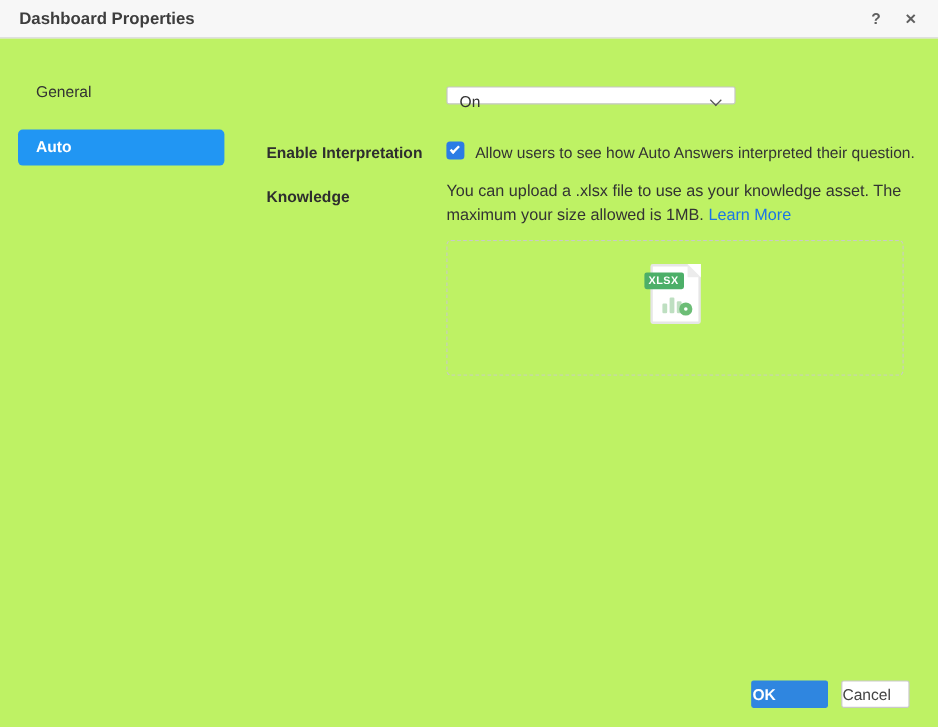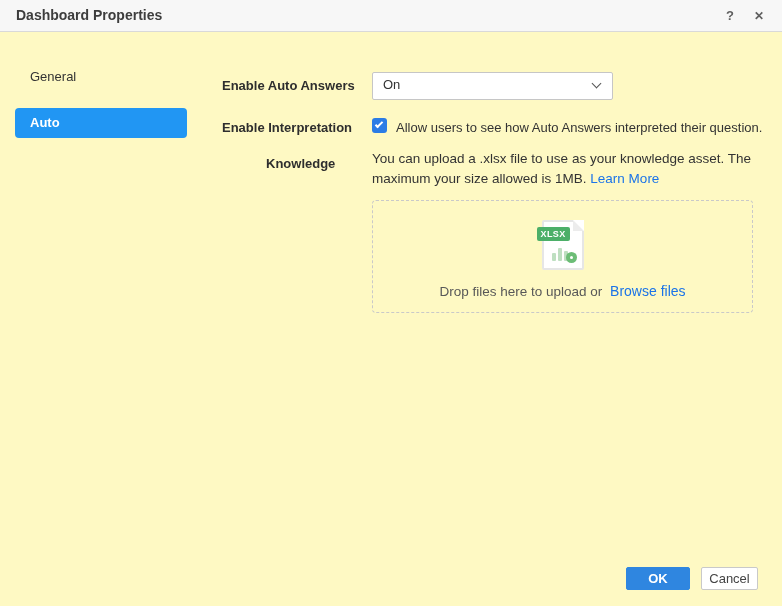--- a/index.html
+++ b/index.html
@@ -1,18 +1,18 @@
 <!DOCTYPE html>
 <html><head>
 <meta charset="utf-8">
 <style>
   * { margin:0; padding:0; box-sizing:border-box; }
   html,body { background:#fff; }
   body { font-family:"Liberation Sans", sans-serif; }
-  .dialog { position:relative; width:782px; height:606px; background:#fef9c3; overflow:hidden; }
+  .dialog { position:relative; width:782px; height:606px; background:#bef264; overflow:hidden; }
 
   
   .dlg-header { position:absolute; left:0; top:0; width:782px; height:32px;
     background:#f7f7f7; border-bottom:1px solid #d9d9d9; }
   .dlg-title { position:absolute; left:16px; top:0; line-height:31px;
     font-size:14px; font-weight:700; color:#3d3d3d; }
   .hdr-icons { position:absolute; right:18px; top:0; height:31px;
     display:flex; align-items:center; gap:20px; }
   .hdr-icon { color:#5f5f5f; font-size:13px; font-weight:700; cursor:pointer;
     line-height:1; }
@@ -23,21 +23,21 @@
     line-height:30px; padding-left:15px; font-size:13px; color:#333;
     border-radius:4px; cursor:pointer; }
   .side-item.general { top:62px; }
   .side-item.selected { top:108px; background:#2196f3; color:#fff; font-weight:700; }
 
   
   .form-label { position:absolute; left:222px; font-size:13px; font-weight:700;
     color:#2e2e2e; }
 
   
-  .select-box { position:absolute; left:372px; top:72px; width:241px; height:28px;
+  .select-box { position:absolute; left:372px; top:72px; width:241px; height:15px;
     background:#fff; border:1px solid #c6c6c6; border-radius:2px;
     font-size:13px; color:#333; line-height:23px; padding-left:10px; cursor:pointer; }
   .select-chev { position:absolute; right:12px; top:7px; width:7px; height:7px;
     border-right:1.6px solid #555; border-bottom:1.6px solid #555;
     transform:rotate(45deg); }
 
   
   .checkbox { position:absolute; left:372px; top:118px; width:15px; height:15px;
     background:#2b7ce5; border-radius:3px; cursor:pointer; }
   .checkbox .check { position:absolute; left:3px; top:3.5px; width:8px; height:4px;
@@ -69,21 +69,21 @@
   .mini-circle { position:absolute; right:5px; bottom:5px; width:11px; height:11px;
     background:#6cbd76; border-radius:50%; }
   .mini-circle::after { content:""; position:absolute; left:4px; top:4px;
     width:3px; height:3px; background:#fff; border-radius:50%; }
   .drop-text-row { margin-top:13px; font-size:13.5px; color:#585858; }
   .drop-text-row .link { font-size:14px; margin-left:4px; }
 
   
   .btn { position:absolute; top:567px; height:23px; border-radius:2px;
     font-family:"Liberation Sans", sans-serif; font-size:13px; cursor:pointer;
-    text-align:center; line-height:21px; }
+    line-height:21px; }
   .btn-ok { left:626px; width:64px; background:#2f86e0; border:1px solid #2f86e0;
     color:#fff; font-weight:600; }
   .btn-cancel { left:701px; width:57px; background:#fff;
     border:1px solid #c9c9c9; color:#444; }
 </style>
 </head>
 <body>
 
 <div class="dialog">
 
@@ -91,52 +91,47 @@
     <div class="dlg-title">Dashboard Properties</div>
     <div class="hdr-icons">
       <span class="hdr-icon">?</span>
       <span class="hdr-icon close">✕</span>
     </div>
   </div>
 
   <div class="side-item selected">Auto</div>
   <div class="side-item general">General</div>
 
-  <div class="form-label" style="top:78px;">Enable Auto Answers</div>
   <div class="select-box">
     <span>On</span>
     <span class="select-chev"></span>
   </div>
 
   <div class="form-label" style="top:120px;">Enable Interpretation</div>
   <div class="checkbox">
     <span class="check"></span>
   </div>
   <div class="checkbox-text">Allow users to see how Auto Answers interpreted their question.</div>
 
-  <div class="form-label" style="top:156px;margin-left:44px;">Knowledge</div>
+  <div class="form-label" style="top:156px;">Knowledge</div>
   <div class="knowledge-desc">
     <span>You can upload a .xlsx file to use as your knowledge asset. The</span><br>
     <span>maximum your size allowed is 1MB.</span>
     <a class="link">Learn More</a>
   </div>
 
   <div class="dropzone">
     <div class="file-icon">
       <span class="fold"></span>
       <span class="file-badge">XLSX</span>
       <span class="bars">
         <span class="bar b1"></span>
           <span class="bar b2"></span>
           <span class="bar b3"></span>
       </span>
       <span class="mini-circle"></span>
     </div>
-    <div class="drop-text-row">
-      <span>Drop files here to upload or</span>
-      <a class="link">Browse files</a>
-    </div>
   </div>
 
   <div class="btn btn-ok">OK</div>
   <div class="btn btn-cancel">Cancel</div>
 
 </div>
 
 </body></html>

